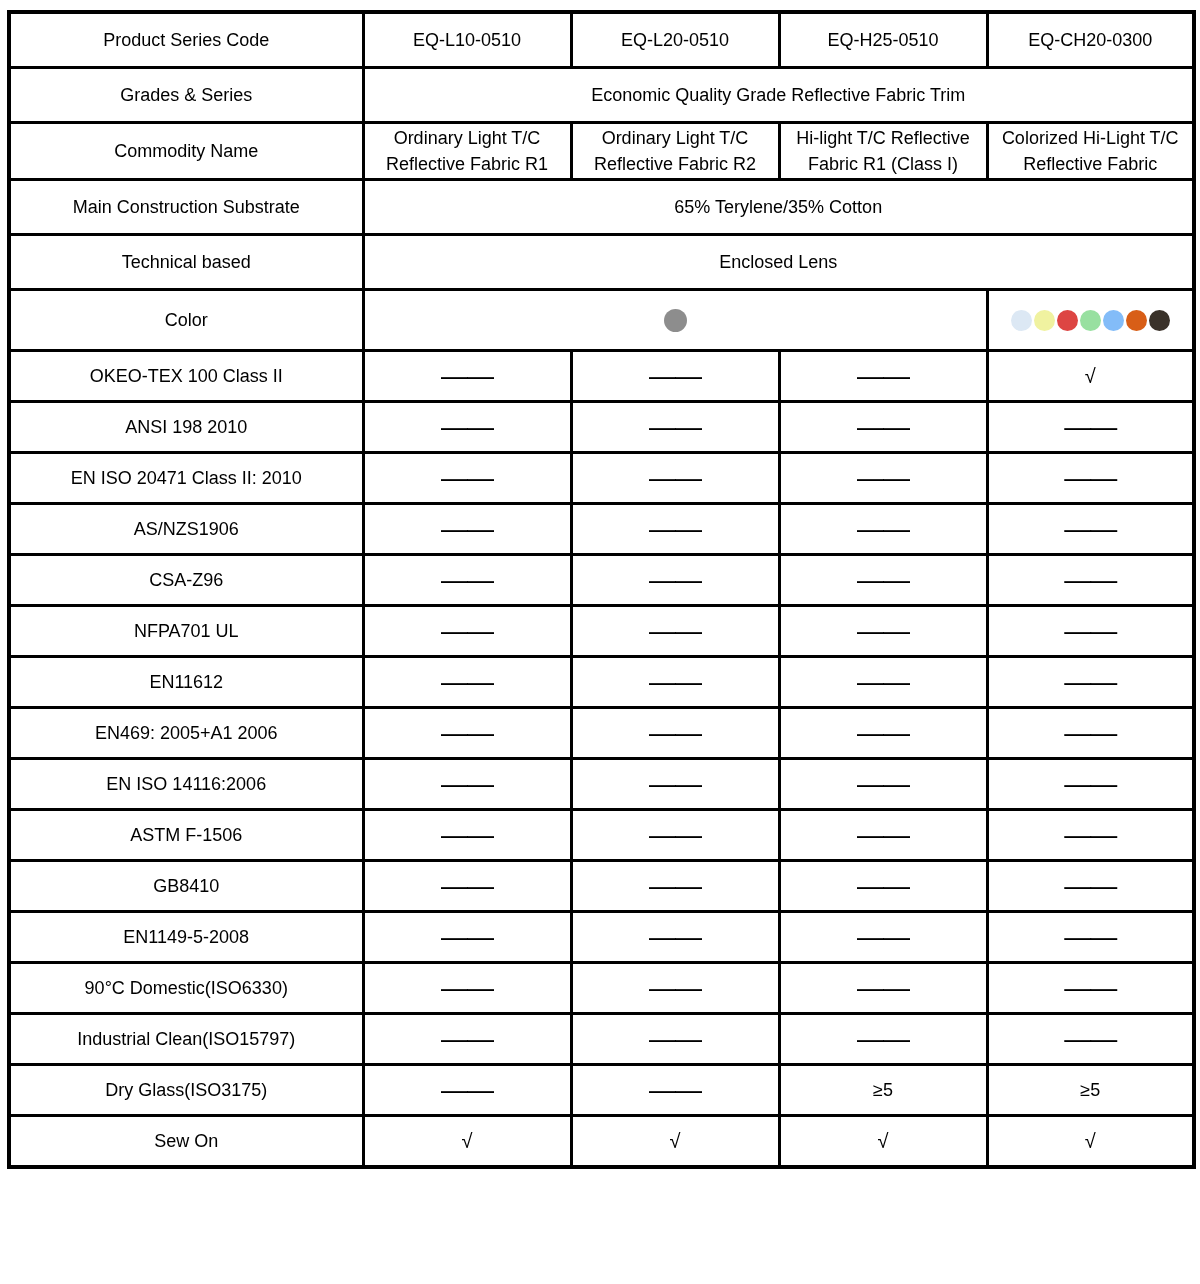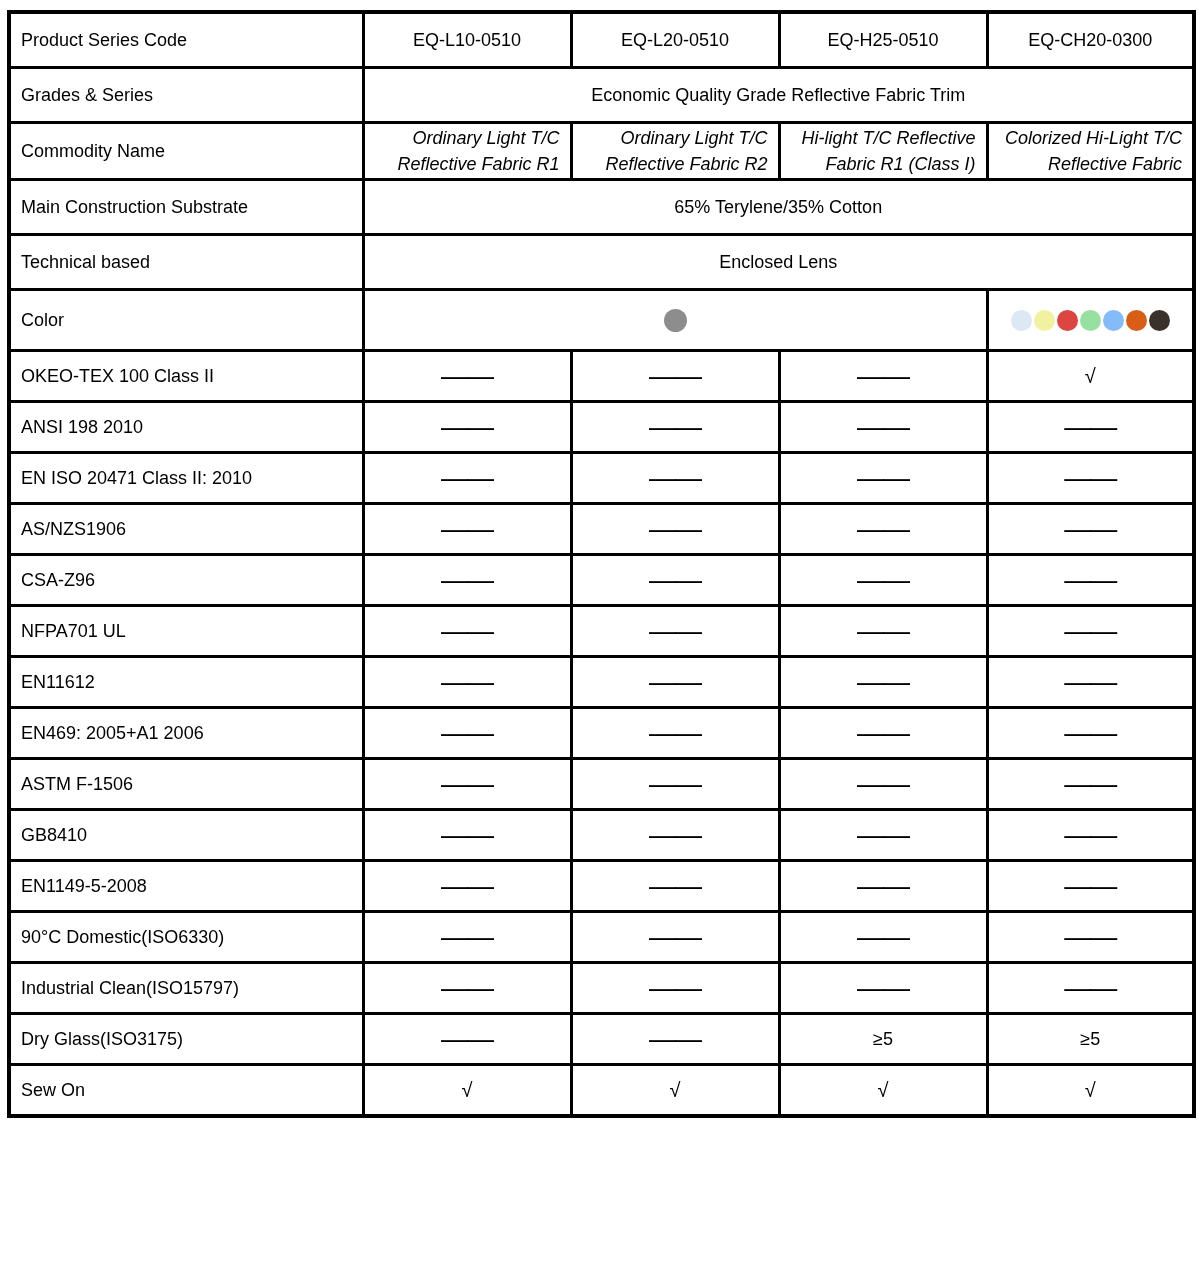--- a/index.html
+++ b/index.html
@@ -30,32 +30,31 @@
     background: #ffffff;
     overflow: hidden;
   }
   
   tr.hrow  td { height: 52px; }
   tr.crow  td { height: 54px; }
   tr.colorrow td { height: 58px; margin-top: 19px; }
   tr.srow  td { height: 48px; }
 
   td.lbl {
-    text-align: left;
+    text-align: center;
     padding-left: 13px;
   }
   td.val {
     text-align: center;
   }
   td.com {
-    text-align: right;
+    text-align: center;
     font-size: 14.5px;
     line-height: 1.45;
     padding: 0 6px;
-    font-style: italic;
   }
   td.val.dash {
     font-size: 27px;
     letter-spacing: -1px;
     font-weight: 400;
   }
   td.val.check {
     font-size: 20px;
     font-weight: 400;
   }
@@ -193,20 +192,27 @@
       <td class="val dash">——</td>
     </tr>
     <tr class="srow">
       <td class="lbl">EN469: 2005+A1 2006</td>
       <td class="val dash">——</td>
       <td class="val dash">——</td>
       <td class="val dash">——</td>
       <td class="val dash">——</td>
     </tr>
     <tr class="srow">
+      <td class="lbl">EN ISO 14116:2006</td>
+      <td class="val dash">——</td>
+      <td class="val dash">——</td>
+      <td class="val dash">——</td>
+      <td class="val dash">——</td>
+    </tr>
+    <tr class="srow">
       <td class="lbl">ASTM F-1506</td>
       <td class="val dash">——</td>
       <td class="val dash">——</td>
       <td class="val dash">——</td>
       <td class="val dash">——</td>
     </tr>
     <tr class="srow">
       <td class="lbl">GB8410</td>
       <td class="val dash">——</td>
       <td class="val dash">——</td>

